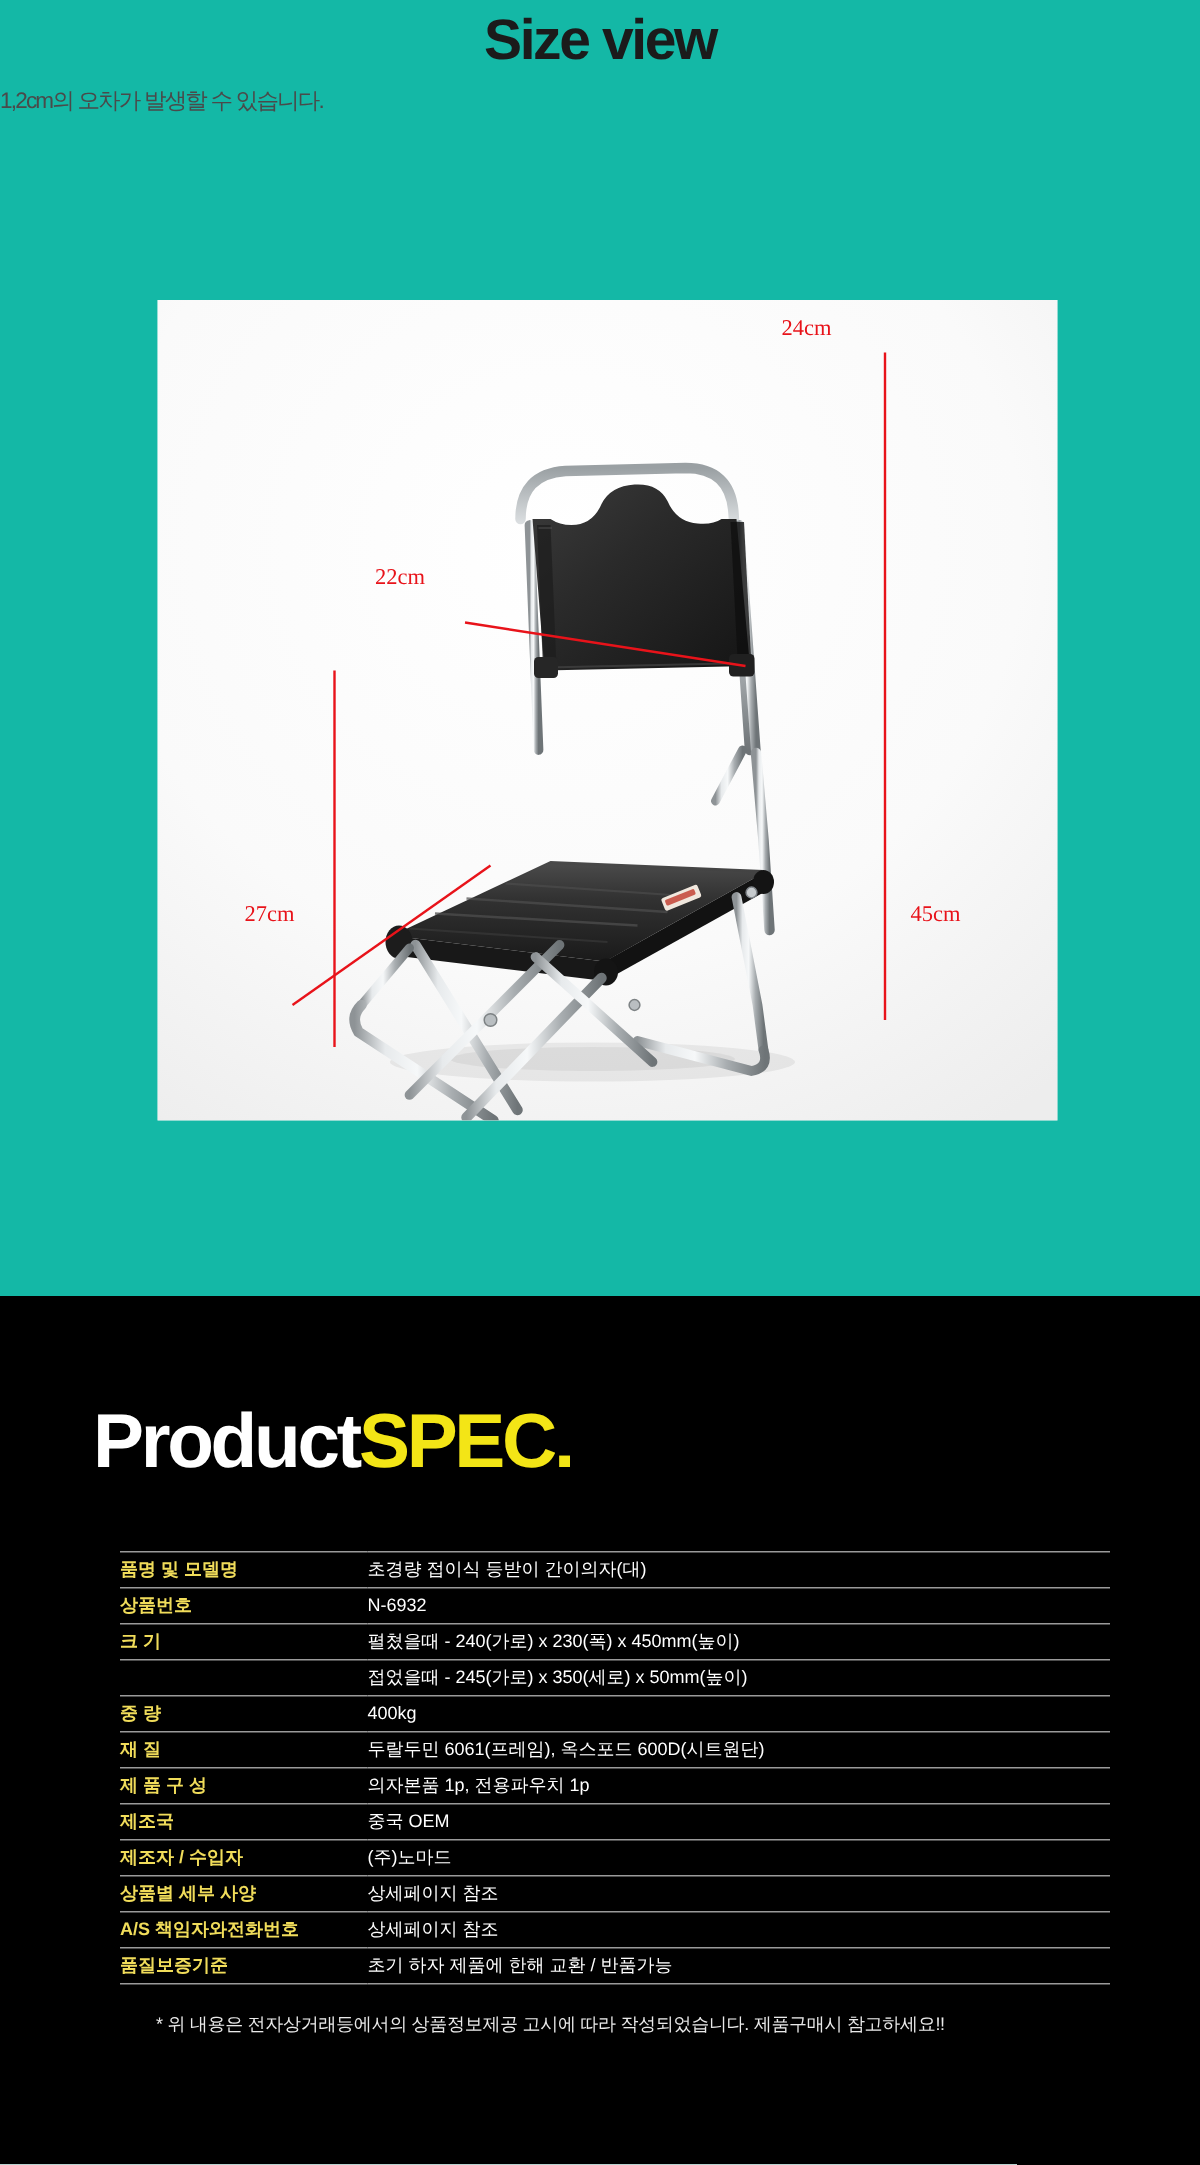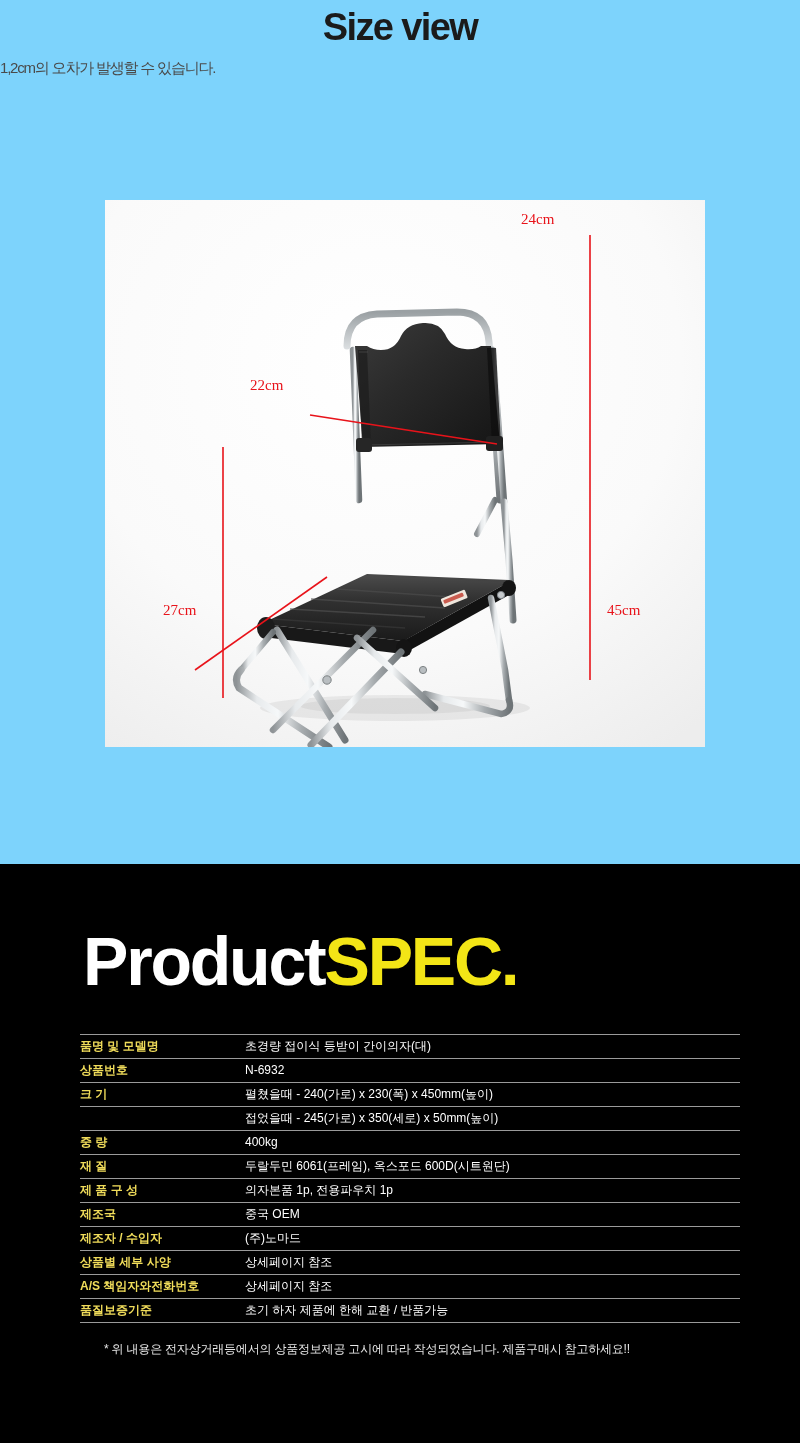--- a/index.html
+++ b/index.html
@@ -16,21 +16,21 @@
     overflow: hidden;
     background: #ffffff;
   }
 
   
   .top-section {
     position: absolute;
     left: 0; top: 0;
     width: 800px;
     height: 864px;
-    background: #7dd3fc;
+    background: #14b8a6;
   }
   .size-title {
     position: absolute;
     left: 0; top: 5px;
     width: 800px;
     text-align: center;
     font-size: 38px;
     font-weight: 700;
     letter-spacing: -1.6px;
     color: #1b1b1b;
@@ -73,26 +73,25 @@
   .spec-section {
     position: absolute;
     left: 0; top: 864px;
     width: 800px;
     height: 579px;
     background: #000000;
   }
   .spec-heading {
     position: absolute;
     left: 62px; top: 68px;
-    font-size: 68px;
+    font-size: 51px;
     font-weight: 700;
     letter-spacing: -2.2px;
     line-height: 58px;
     white-space: nowrap;
-    margin-left: 21px;
   }
   .spec-heading .w { color: #ffffff; }
   .spec-heading .y { color: #f3e516; }
 
   table.spec-table {
     position: absolute;
     left: 80px; top: 170px;
     width: 660px;
     border-collapse: collapse;
     table-layout: fixed;

